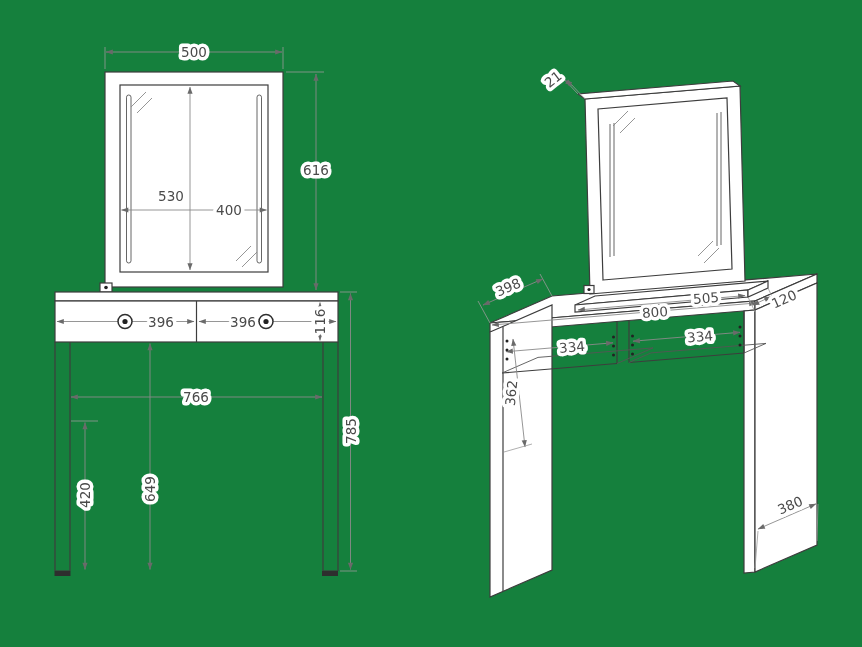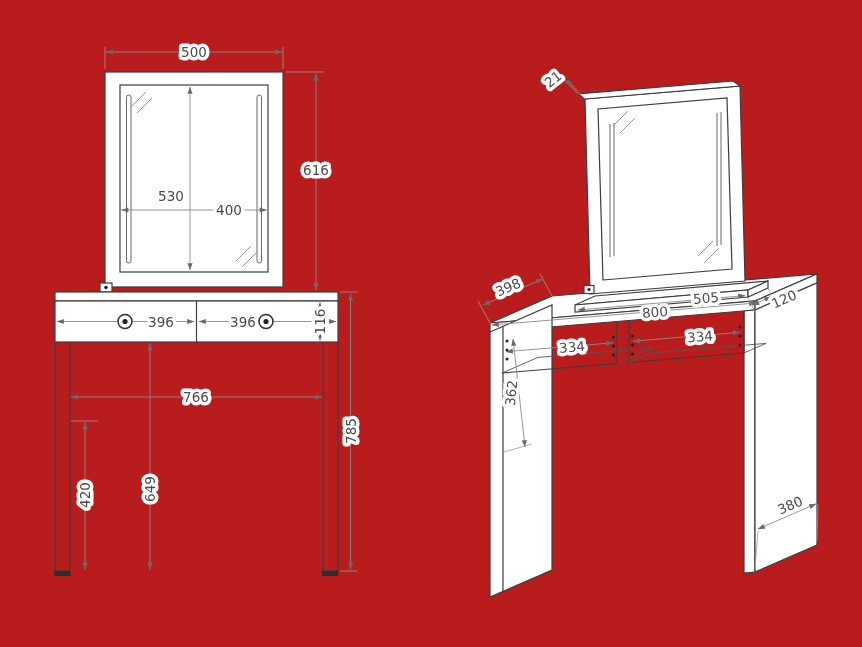--- a/index.html
+++ b/index.html
@@ -1,16 +1,16 @@
 <!DOCTYPE html>
 <html><head>
 <meta charset="utf-8">
 <style>
   html,body{margin:0;padding:0;background:#ffffff;}
-  .canvas{position:relative;width:862px;height:647px;background:#b91c1c;overflow:hidden;}
+  .canvas{position:relative;width:862px;height:647px;background:#15803d;overflow:hidden;}
   svg{display:block;}
   .st   {stroke:#3d3d3d;stroke-width:1.2;fill:#ffffff;}
   .stl  {stroke:#3d3d3d;stroke-width:1.2;fill:none;}
   .thin {stroke:#555555;stroke-width:0.9;fill:none;}
   .hatch{stroke:#8a8a8a;stroke-width:0.9;fill:none;}
   .dim  {stroke:#8a8a8a;stroke-width:0.9;fill:none;
          marker-start:url(#ah);marker-end:url(#ah);}
   .ext  {stroke:#9a9a9a;stroke-width:0.8;fill:none;}
   .lbl  {font-family:"DejaVu Sans",sans-serif;font-size:13.5px;fill:#4a4a4a;
          text-anchor:middle;dominant-baseline:central;

